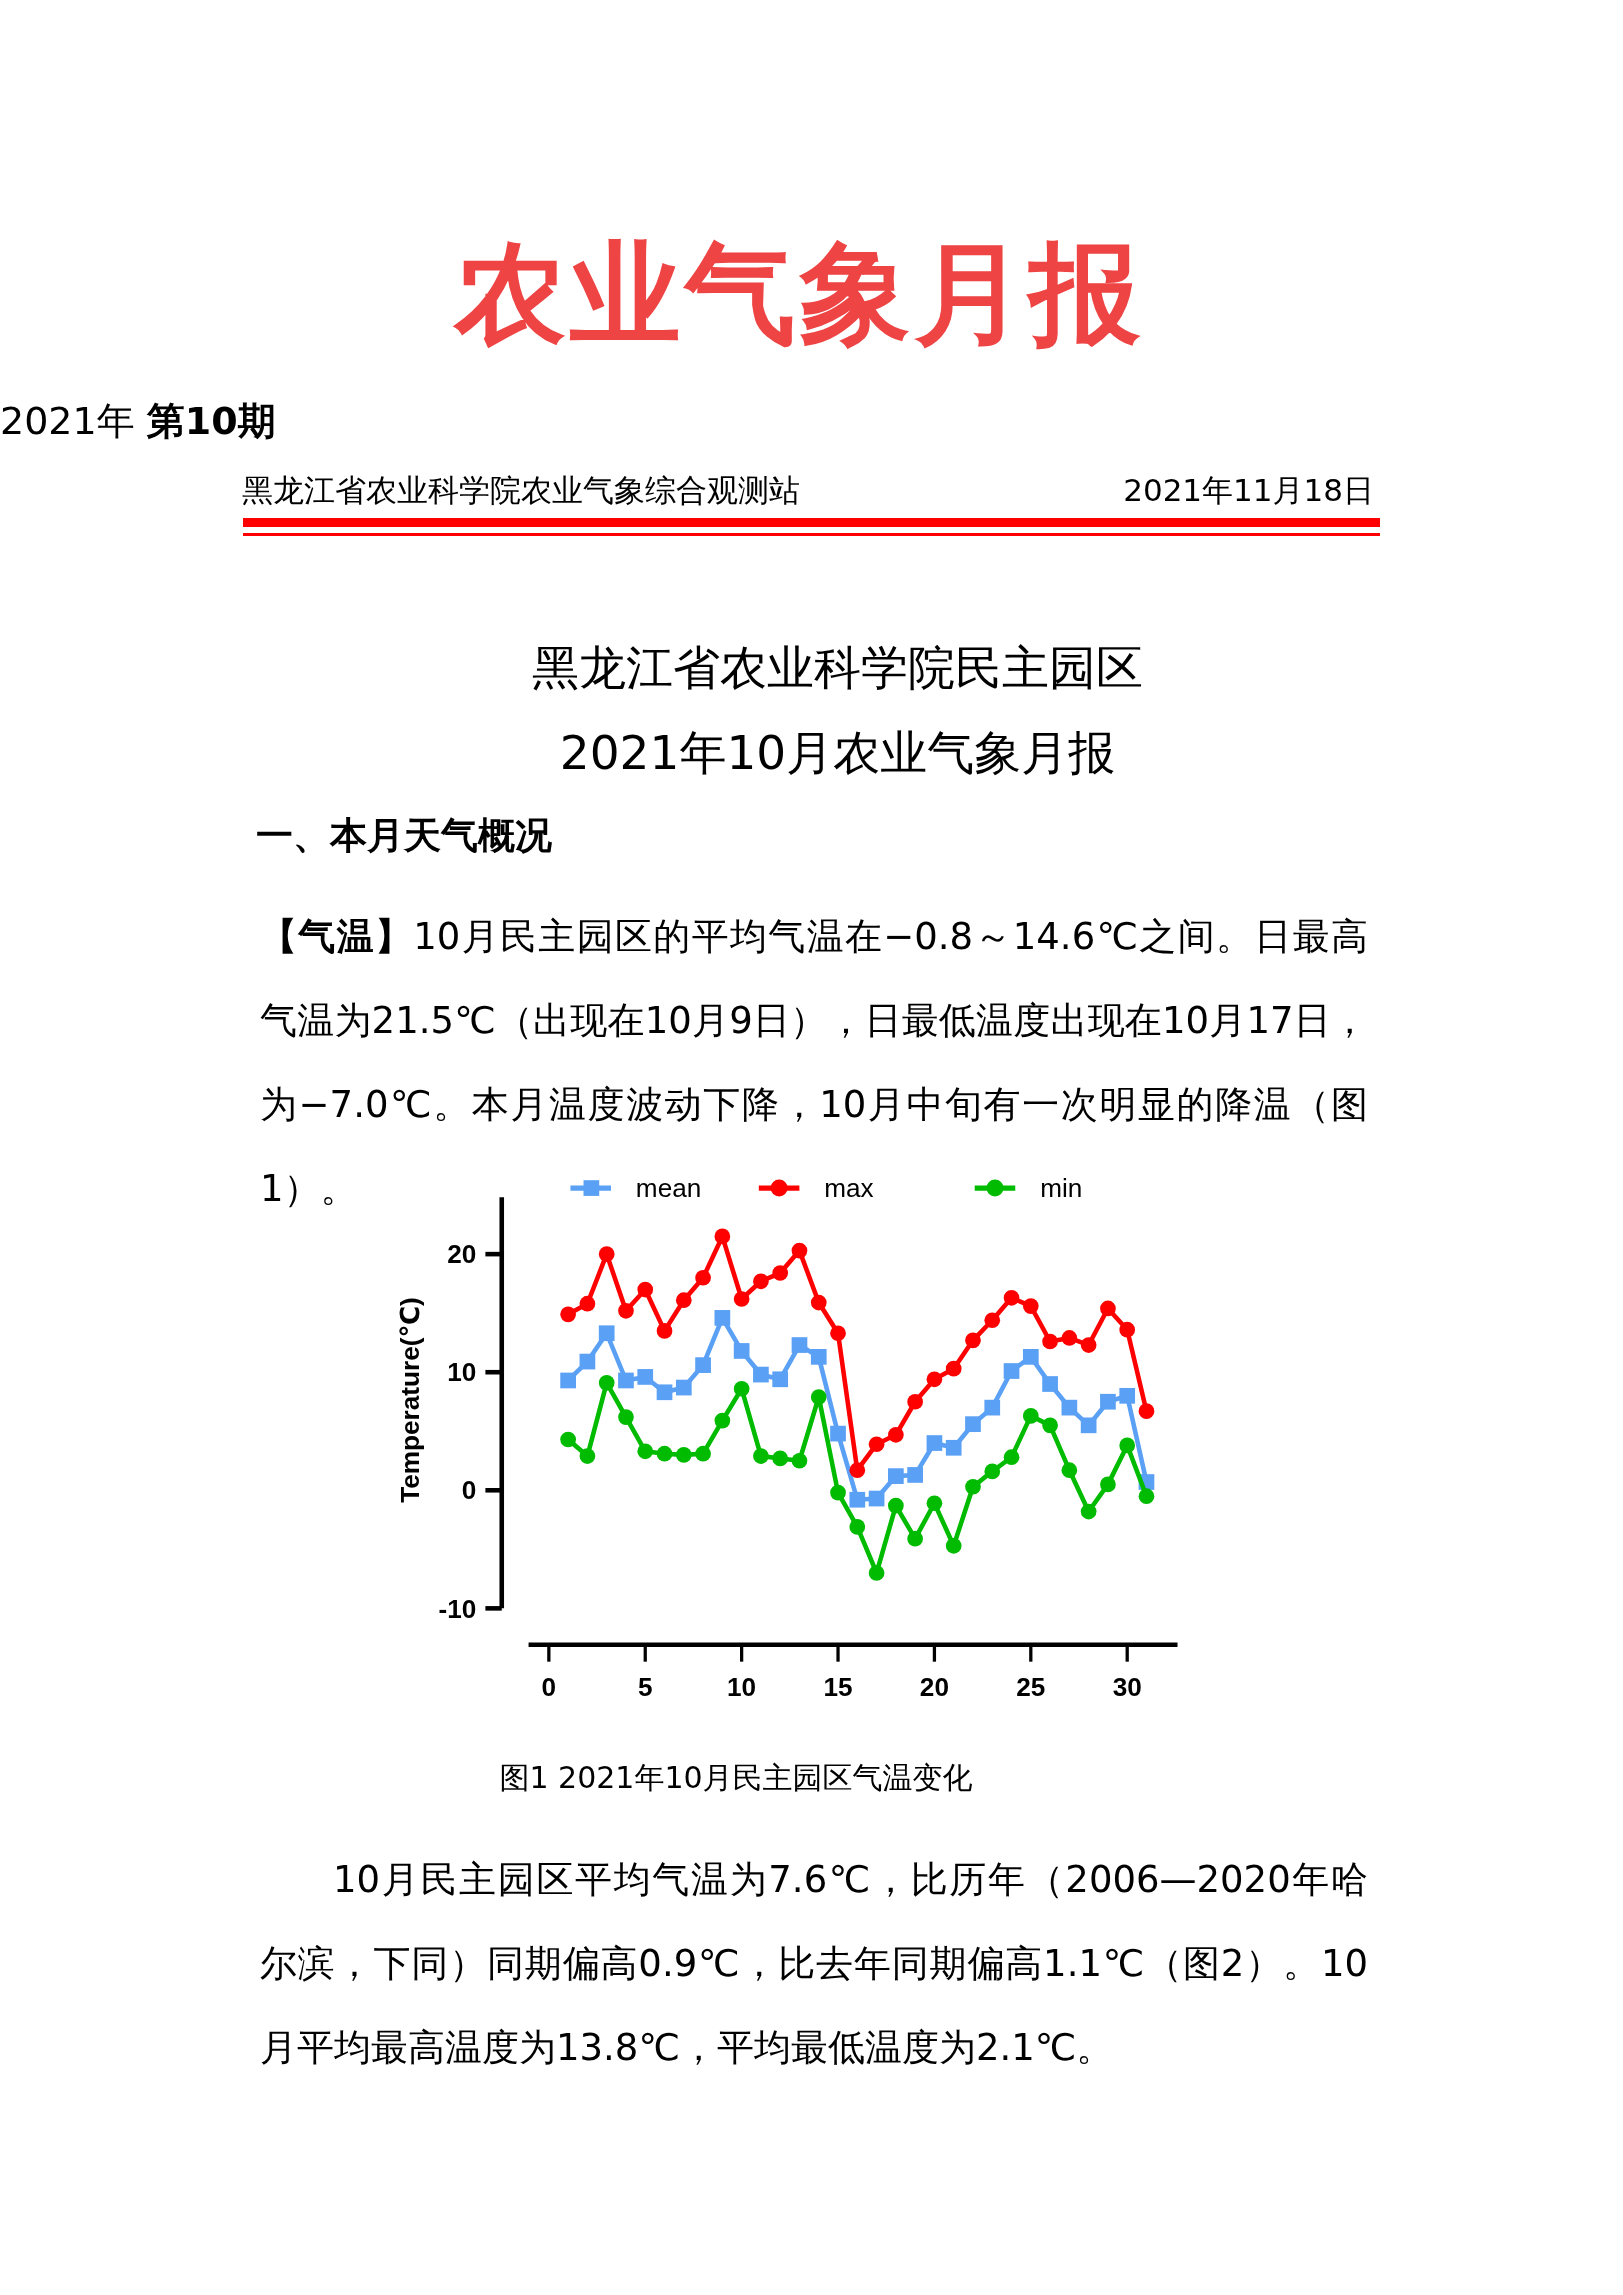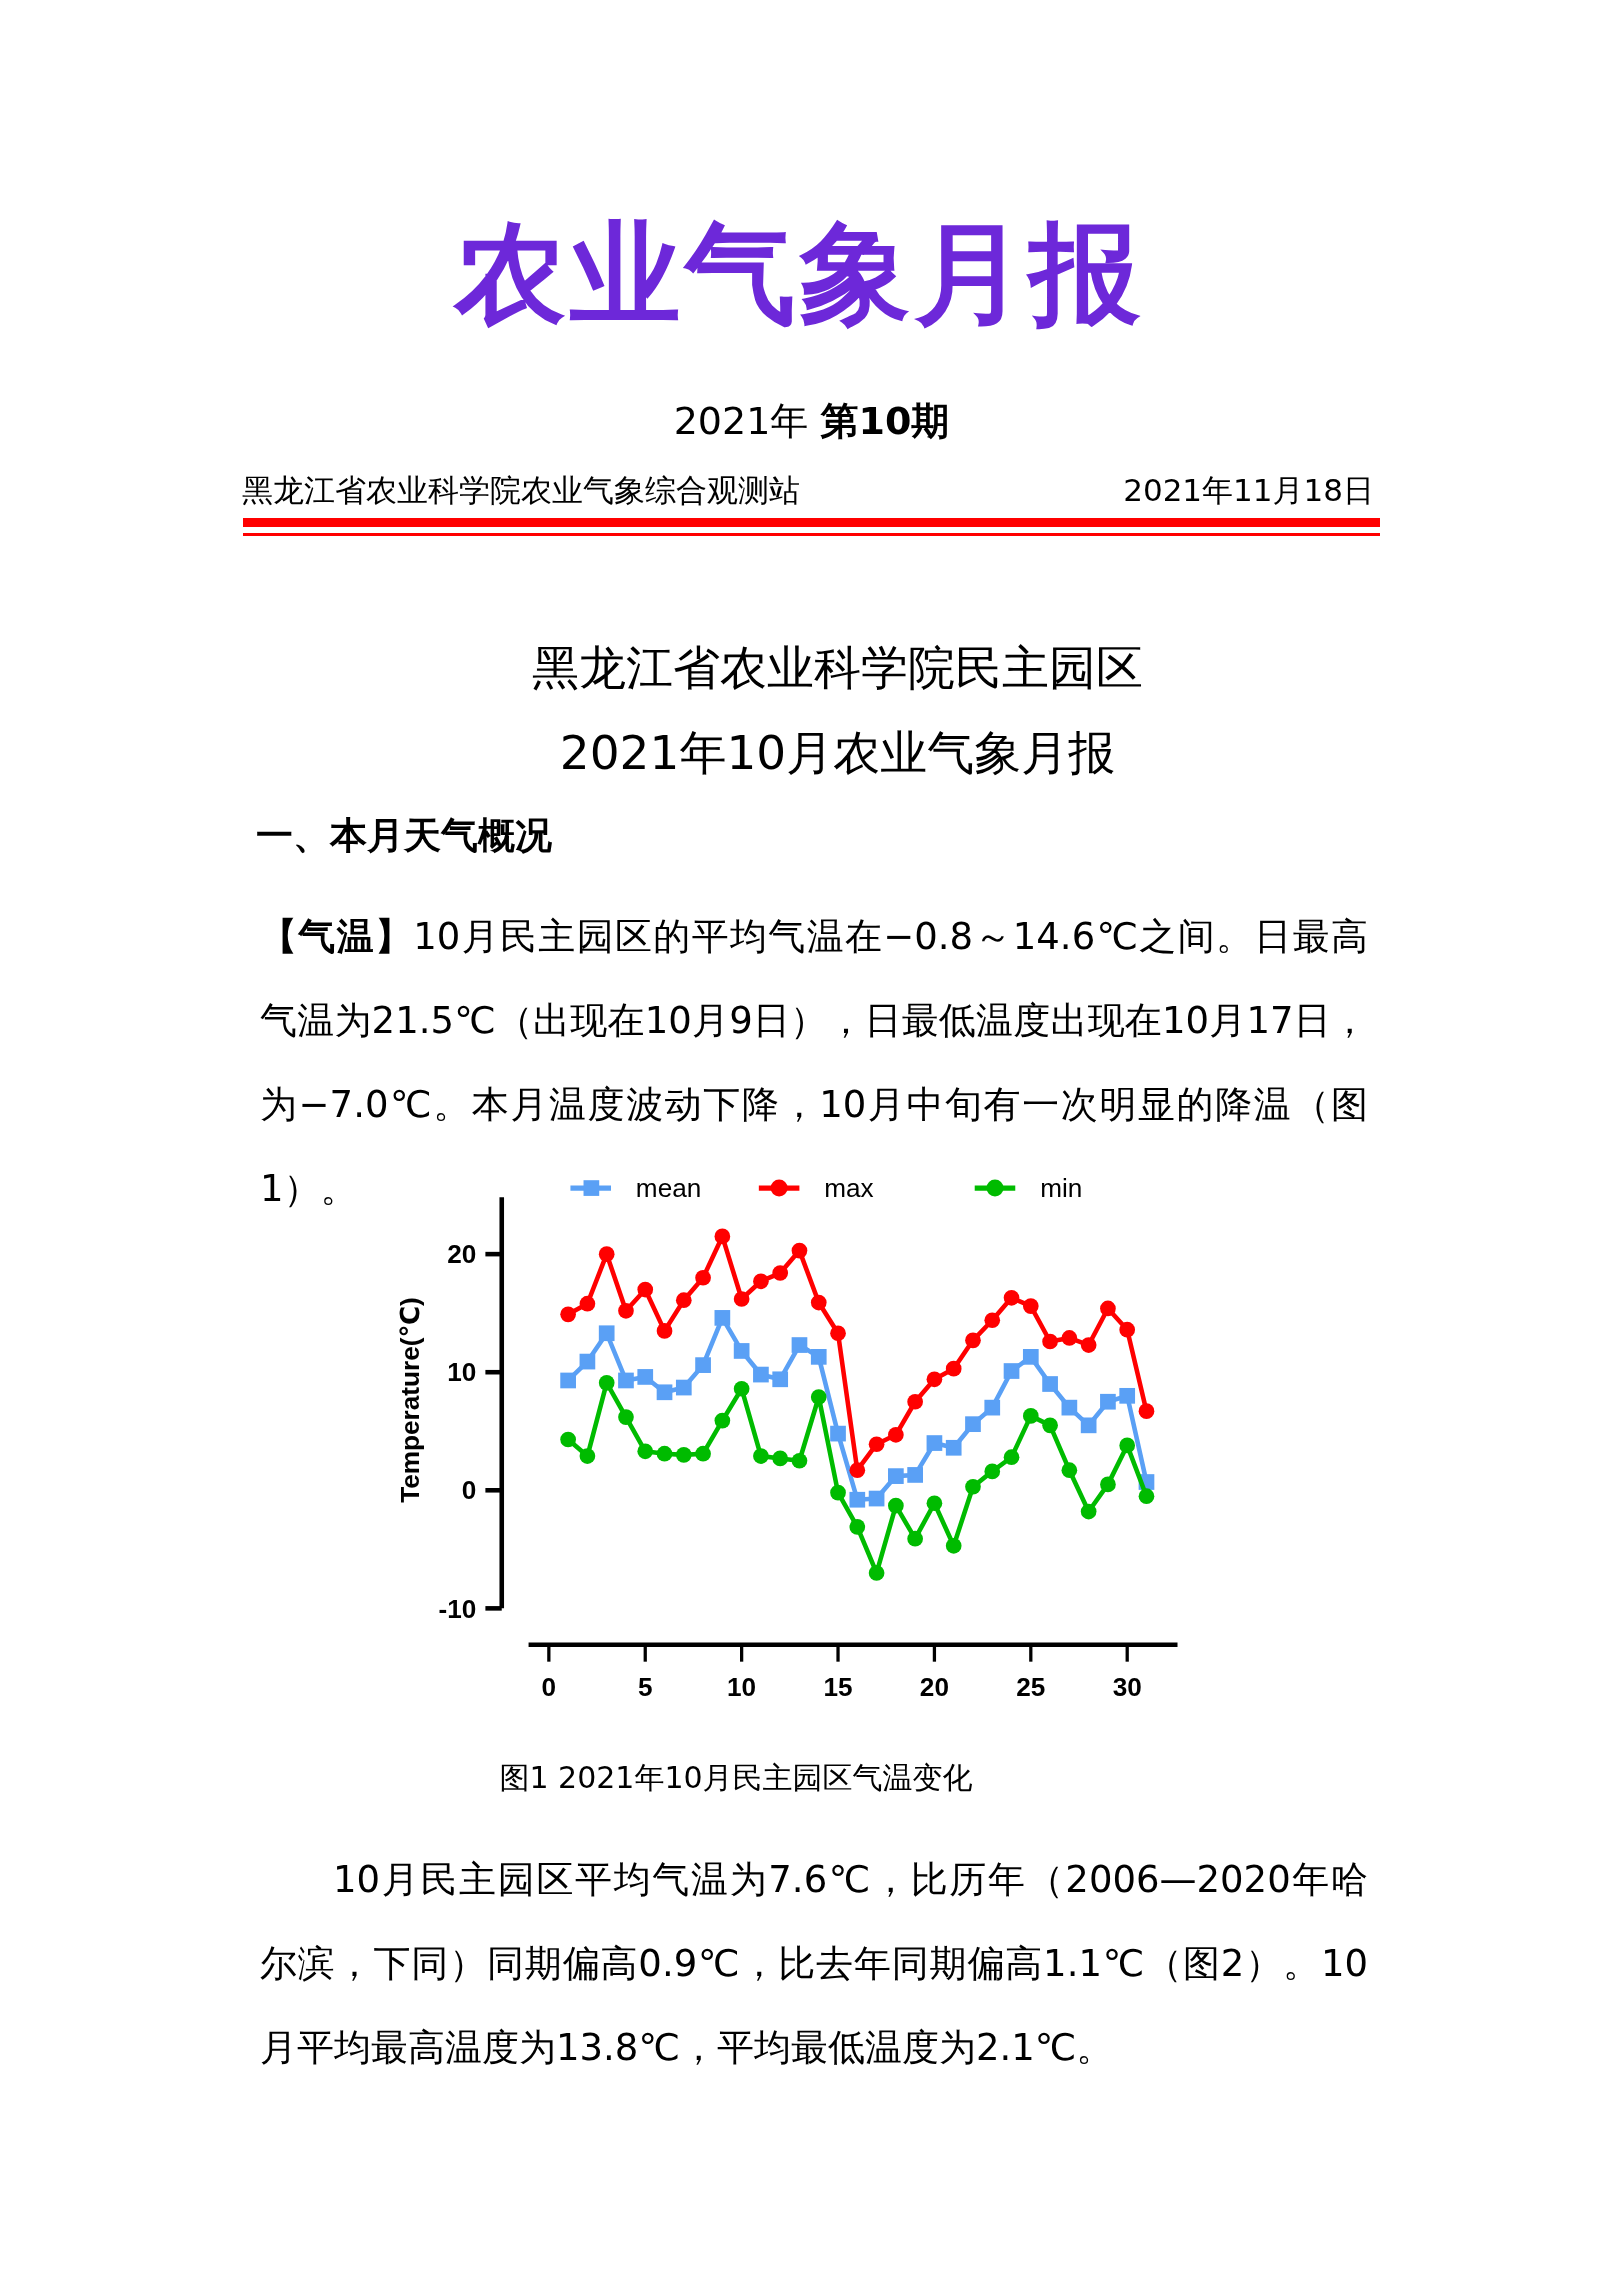--- a/index.html
+++ b/index.html
@@ -1,22 +1,22 @@
 <!DOCTYPE html>
 <html style="font-size:10.5px"><head>
 <meta charset="utf-8">
 <style>
   html, body { margin: 0; padding: 0; background: #ffffff; }
   body { width: 1623px; height: 2295px; position: relative; overflow: hidden;
          font-family: "DejaVu Sans", "Liberation Sans", sans-serif; color: #000; }
   .abs { position: absolute; }
-  .masthead { left: 0; width: 1599px; top: 208px; text-align: center;
-              color: #6d28d9; font-size: 111px; font-weight: bold; letter-spacing: 3.9px;
+  .masthead { left: 0; width: 1599px; top: 228px; text-align: center;
+              color: #ef4444; font-size: 111px; font-weight: bold; letter-spacing: 3.9px;
               font-family: "DejaVu Serif", "Liberation Serif", serif; line-height: 131px; }
-  .issue { left: 0; width: 1623px; top: 396px; text-align: center; font-size: 38px; line-height: 50px; }
+  .issue { left: 0; width: 1623px; top: 396px; text-align: left; font-size: 38px; line-height: 50px; }
   .issue .b { font-weight: bold; }
   .org { left: 242px; top: 469px; font-size: 31px; line-height: 43px; }
   .date { right: 249px; top: 469px; font-size: 31px; line-height: 43px; margin-left: 15px; }
   .rule-thick { left: 243px; width: 1137px; top: 518px; height: 9.2px; background: #ff0000; }
   .rule-thin { left: 243px; width: 1137px; top: 533px; height: 3.3px; background: #ff0000; }
   .h1 { left: 0; width: 1623px; text-align: center; font-size: 47px; line-height: 65px; padding-left: 26px; }
   .sec { left: 256px; top: 806px; font-size: 37px; font-weight: bold; line-height: 59px; }
   .para { left: 248px; width: 1132px; font-size: 37px; line-height: 84px; text-align: justify; }
   .para p { margin: 12px; }
   .para .tag { font-weight: bold; }

